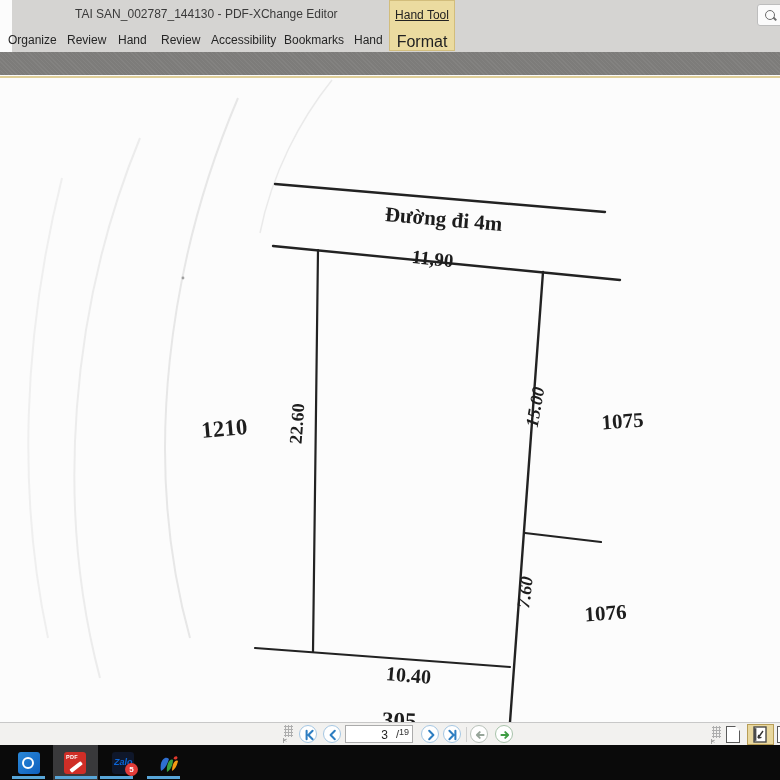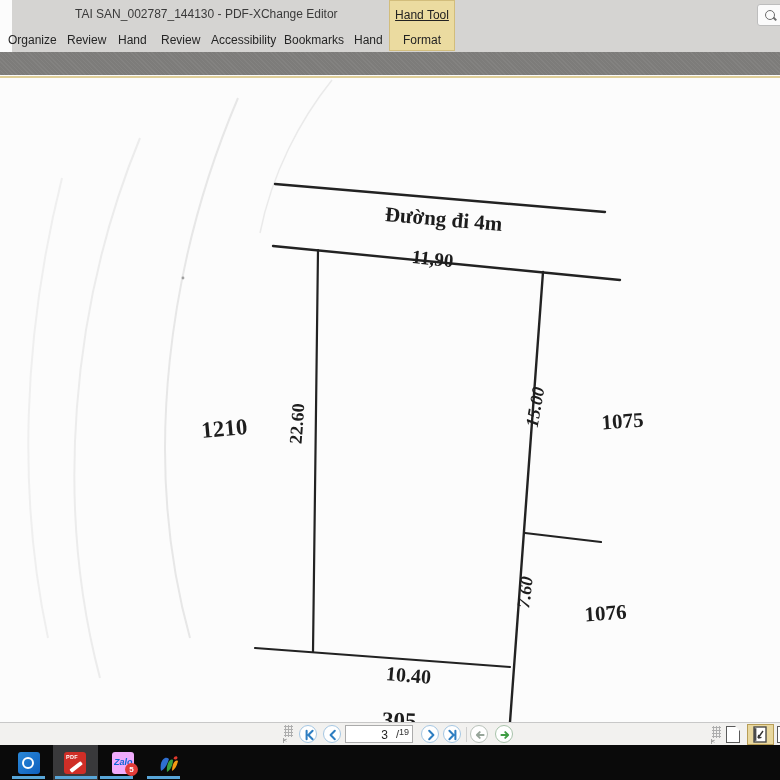--- a/index.html
+++ b/index.html
@@ -6,21 +6,21 @@
   body{width:780px;height:780px;position:relative;overflow:hidden;
        font-family:"Liberation Sans",sans-serif;background:#fcfcfc;}
 
   
   .titlebar{position:absolute;top:0;left:12px;width:780px;height:52px;background:#d5d4d2;}
   .win-title{position:absolute;left:63px;top:7px;font-size:12px;color:#3a3a3a;white-space:nowrap;}
   .menu-item{position:absolute;top:33px;font-size:12px;color:#252525;white-space:nowrap;cursor:default;}
   .tool-tab{position:absolute;left:377px;top:0;width:66px;height:51px;background:#ebdba0;
             border:1px solid #d2bd7c;box-sizing:border-box;text-align:center;}
   .tool-tab .row1{position:absolute;top:7px;width:100%;font-size:12px;color:#222;text-decoration:underline;}
-  .tool-tab .row2{position:absolute;top:32px;width:100%;font-size:12px;color:#222;}
+  .tool-tab .row2{position:absolute;top:32px;width:100%;font-size:16px;color:#222;}
   .searchbox{position:absolute;left:745px;top:4px;width:42px;height:22px;background:#fbfbfb;
              border:1px solid #bdbdbd;border-radius:3px;box-sizing:border-box;}
   .mag{position:absolute;left:7px;top:5px;width:8px;height:8px;border:1.5px solid #6d6d6d;border-radius:50%;}
   .mag::after{content:"";position:absolute;left:7px;top:7px;width:4px;height:1.5px;background:#6d6d6d;transform:rotate(45deg);}
 
   .ribbon-band{position:absolute;top:52px;left:0;width:780px;height:23px;background:#7d7c7a;
     background-image:repeating-linear-gradient(45deg,rgba(255,255,255,.05) 0 1px,transparent 1px 3px);}
   .ribbon-line1{position:absolute;top:75px;left:0;width:780px;height:1px;background:#fafaf8;}
   .ribbon-line2{position:absolute;top:76px;left:0;width:780px;height:2px;background:#dfce97;}
 
@@ -56,21 +56,21 @@
   
   .taskbar{position:absolute;top:745px;left:0;width:780px;height:35px;background:#0a0a0a;}
   .tb-active{position:absolute;left:53px;top:0;width:45px;height:35px;background:#39393b;}
   .tb-underline{position:absolute;top:31px;height:3px;background:#58a6d8;}
   .appicon{position:absolute;top:7px;width:22px;height:22px;border-radius:3px;}
   .ic-outlook{background:linear-gradient(135deg,#2b88d8,#0d5fbe);}
   .ic-outlook .oring{position:absolute;left:4px;top:4.5px;width:8px;height:8px;border:2.6px solid #fff;border-radius:50%;}
   .ic-pdf{background:#cf2e27;}
   .ic-pdf .pdftxt{position:absolute;left:2px;top:2px;font-size:5.5px;font-weight:bold;color:#fff;letter-spacing:.3px;}
   .ic-pdf .pencil{position:absolute;left:5px;top:13px;width:14px;height:3.5px;background:#fff;border-radius:1px;transform:rotate(-38deg);}
-  .ic-zalo{background:#f0abfc;overflow:visible;}
+  .ic-zalo{background:#0f172a;overflow:visible;}
   .ic-zalo .ztxt{position:absolute;left:2px;top:5px;width:24px;font-size:9px;font-weight:bold;font-style:italic;color:#0c66d6;overflow:hidden;white-space:nowrap;}
   .badge{position:absolute;right:-4px;bottom:-2px;width:13px;height:13px;border-radius:50%;background:#e23c39;
          color:#fff;font-size:8px;font-weight:bold;text-align:center;line-height:13px;}
 </style>
 </head>
 <body>
 
 <div class="titlebar">
   <div class="win-title">TAI SAN_002787_144130 - PDF-XChange Editor</div>
   <div class="menu-item" style="left:-4px">Organize</div>

